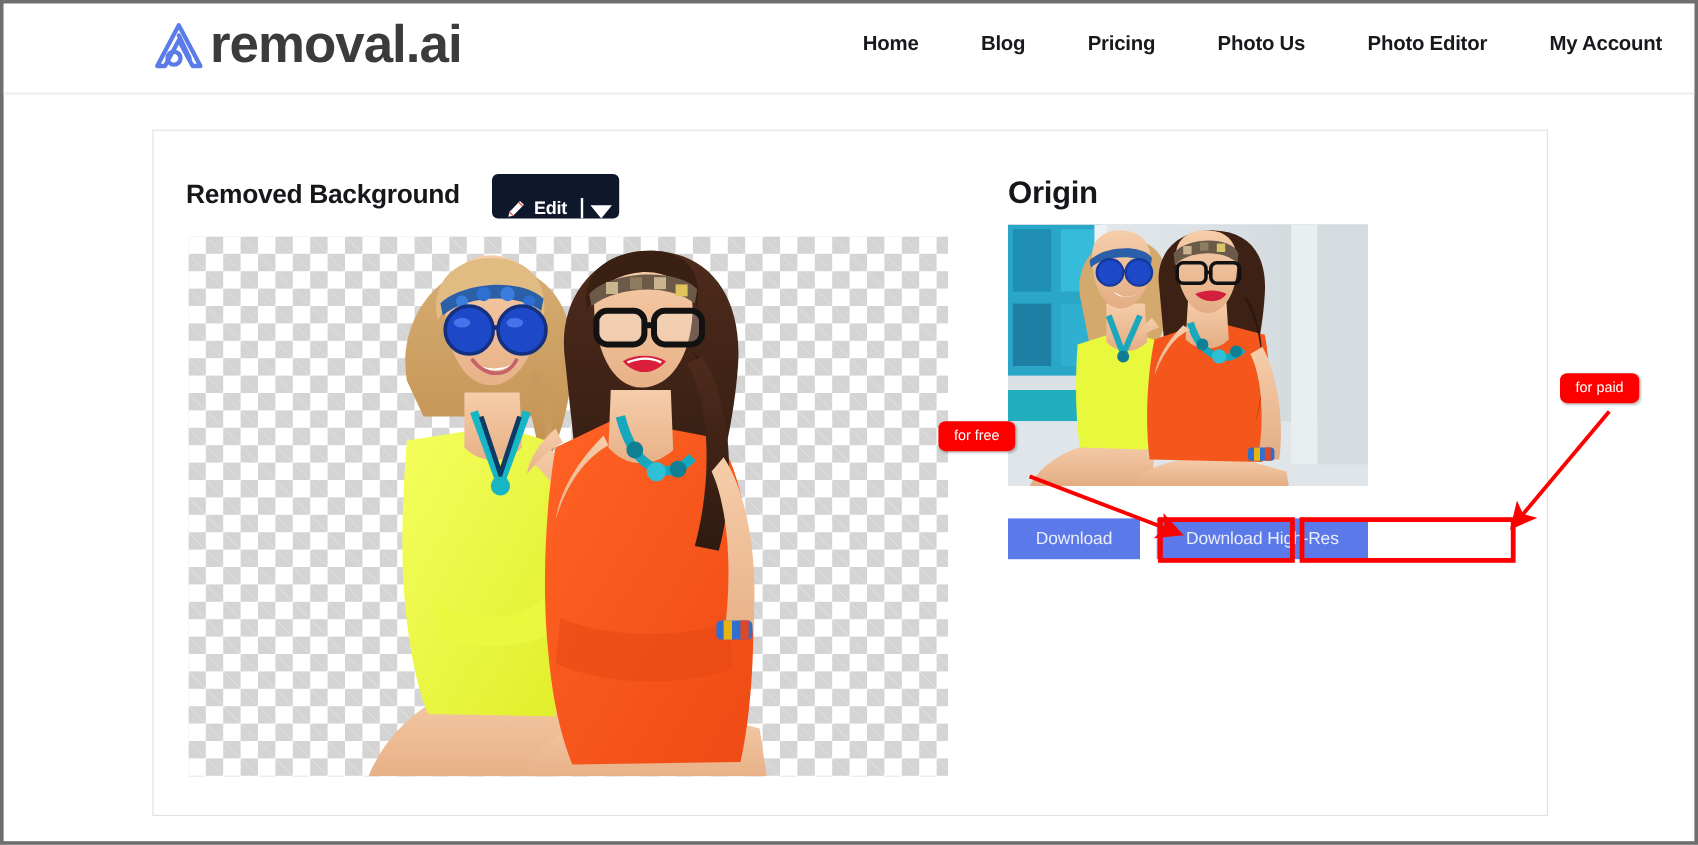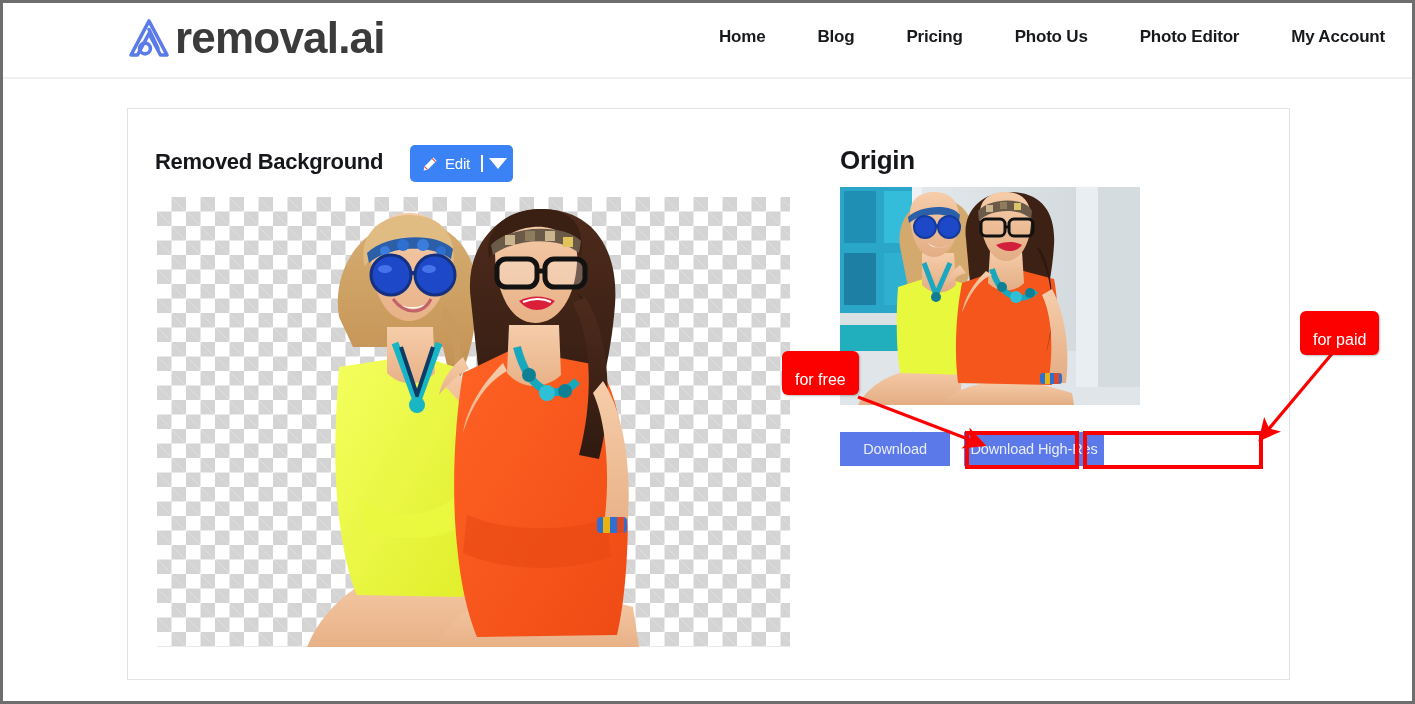--- a/index.html
+++ b/index.html
@@ -92,26 +92,27 @@
     color: #15171a;
     letter-spacing: -0.3px;
   }
 
   #edit-button {
     position: absolute;
     left: 282px;
     top: 36px;
     height: 37px;
     display: flex;
-    align-items: center;
-    background: #3b82f6;
+    align-items: flex-end;
+    background: #0f172a;
     border-radius: 5px;
     overflow: hidden;
     cursor: pointer;
     border: none;
+    font-weight: bold;
   }
   #edit-main {
     display: flex;
     align-items: center;
     gap: 7px;
     padding: 0 11px 0 12px;
     border-right: 2px solid #ffffff;
   }
   #pencil-icon { width: 16px; height: 16px; display: block; }
   #edit-label {
@@ -191,36 +192,36 @@
     font-family: "Liberation Sans", sans-serif;
     font-size: 14.5px;
     letter-spacing: -0.1px;
     height: 34px;
     cursor: pointer;
     display: flex;
     align-items: center;
     justify-content: center;
   }
   #btn-download { width: 110px; }
-  #btn-download-highres { width: 140px; }
+  #btn-download-highres { width: 176px; }
 
   
   #annotation-layer {
     position: absolute;
     left: 0; top: 0;
     width: 1415px; height: 704px;
     pointer-events: none;
   }
   .callout {
     position: absolute;
     background: #fc0000;
     color: #ffffff;
-    font-size: 16px;
+    font-size: 12px;
     border-radius: 6px;
-    padding: 20px 13px 6px;
+    padding: 5px 13px 6px;
     white-space: nowrap;
     box-shadow: 1px 1px 2px rgba(0,0,0,0.25);
   }
   #callout-free  { left: 779px; top: 348px; }
   #callout-paid  { left: 1297px; top: 308px; }
 
   .highlight-box {
     position: absolute;
     border: 4px solid #fc0000;
   }

